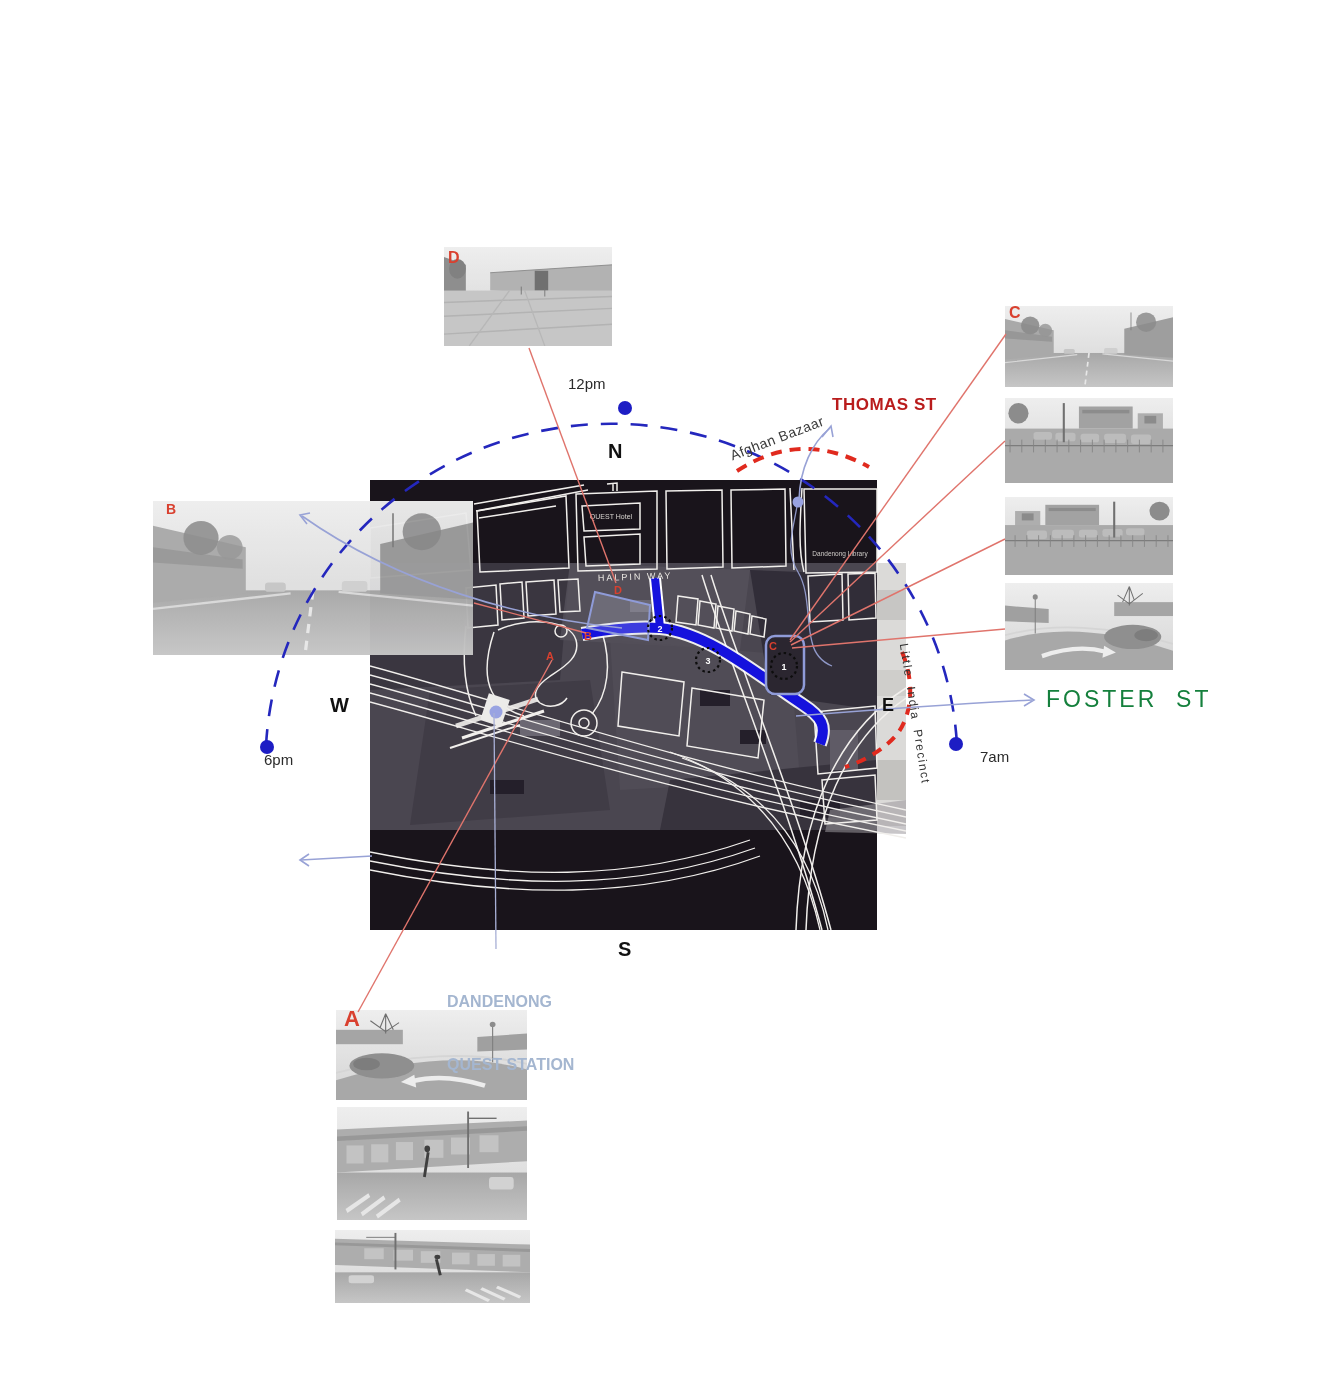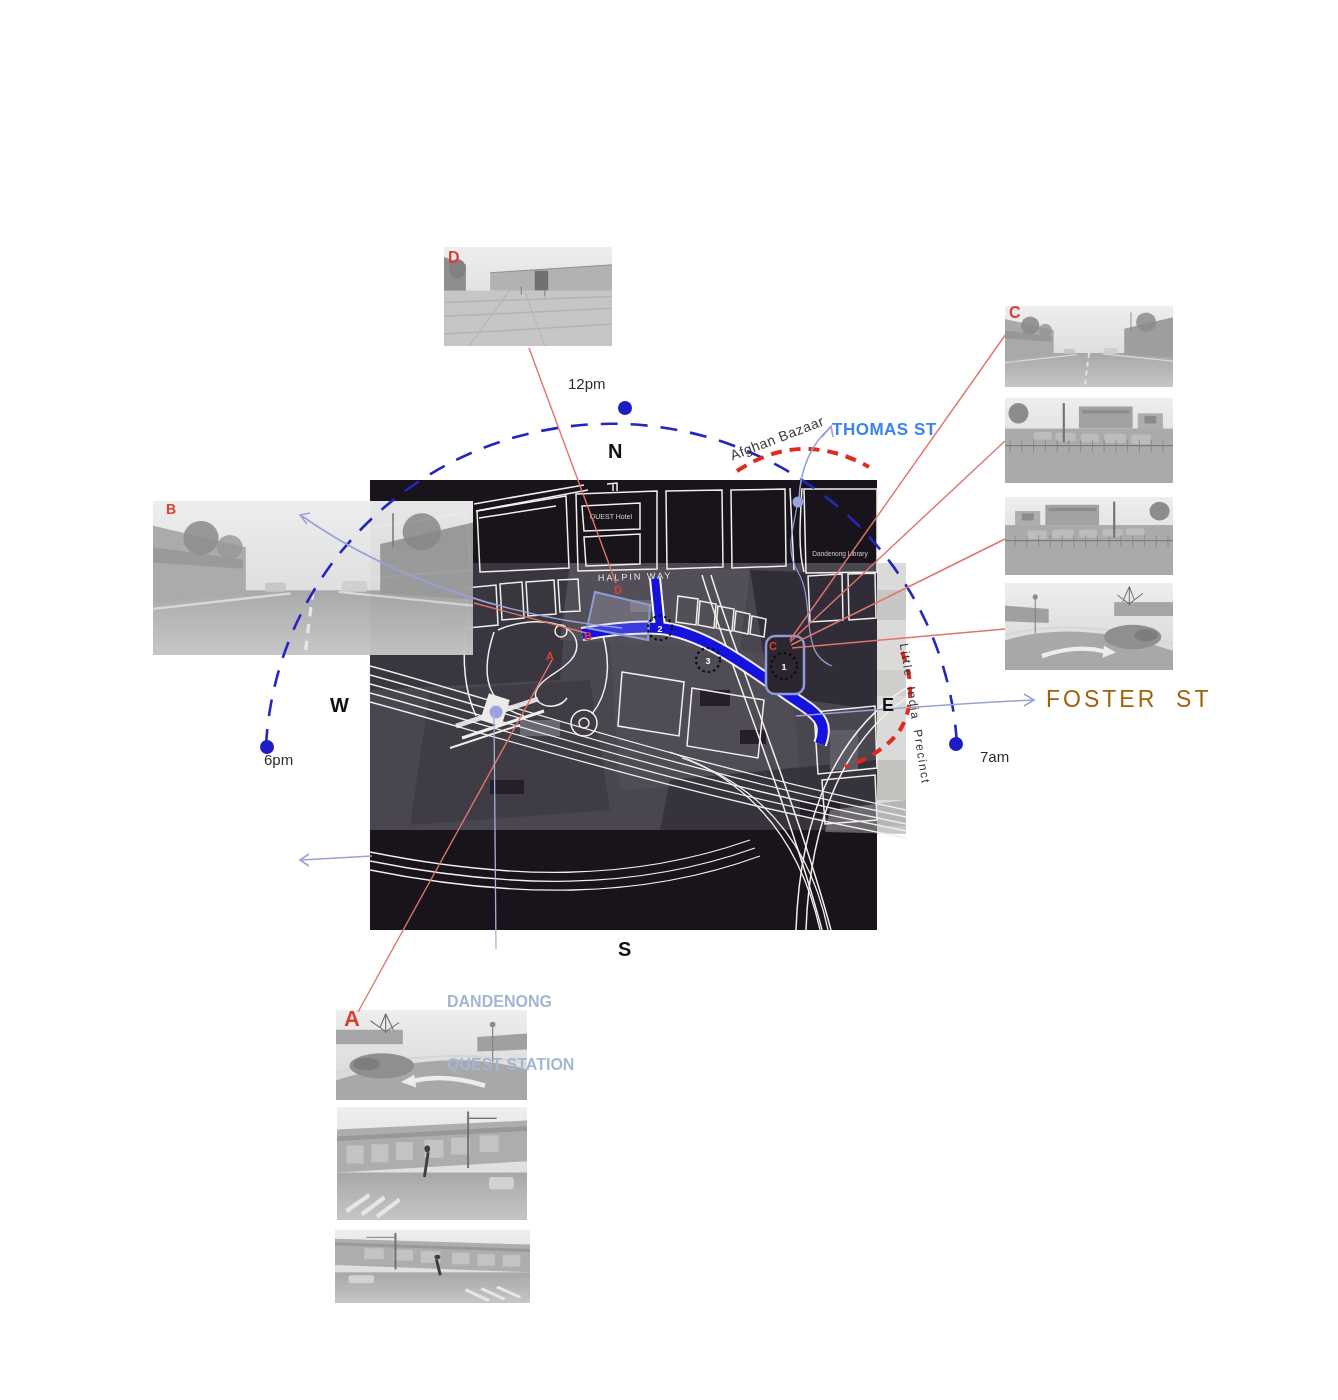--- a/index.html
+++ b/index.html
@@ -33,22 +33,22 @@
   
   .compass{color:#111;font-weight:bold;}
   .lbl-n{left:608px;top:440px;font-size:20px;}
   .lbl-s{left:618px;top:938px;font-size:20px;}
   .lbl-w{left:330px;top:694px;font-size:20px;}
   .lbl-e{left:882px;top:695px;font-size:18px;}
   .time{color:#2b2b2b;font-size:15px;}
   .lbl-12pm{left:568px;top:375px;}
   .lbl-6pm{left:264px;top:751px;}
   .lbl-7am{left:980px;top:748px;}
-  .lbl-thomas{left:832px;top:420px;font-size:17px;font-weight:bold;color:#3b82f6;letter-spacing:.5px;}
-  .lbl-foster{left:1046px;top:686px;font-size:23px;color:#a16207;letter-spacing:3px;}
+  .lbl-thomas{left:832px;top:395px;font-size:17px;font-weight:bold;color:#b91c1c;letter-spacing:.5px;}
+  .lbl-foster{left:1046px;top:686px;font-size:23px;color:#15803d;letter-spacing:3px;}
   .lbl-station{left:447px;top:949px;font-size:16px;font-weight:bold;color:#a4b6d0;line-height:21px;}
   .lbl-afghan{left:712px;top:430px;width:130px;text-align:center;font-size:14px;color:#3a3a3a;letter-spacing:.5px;transform:rotate(-21deg);}
   .lbl-india{left:851px;top:698px;width:125px;text-align:center;font-size:12px;color:#333;letter-spacing:1.5px;transform:rotate(81deg);}
 </style>
 </head>
 <body>
 
 <svg width="0" height="0" style="position:absolute" aria-hidden="true">
   <defs>
     <linearGradient id="g-sky" x1="0" y1="0" x2="0" y2="1">

